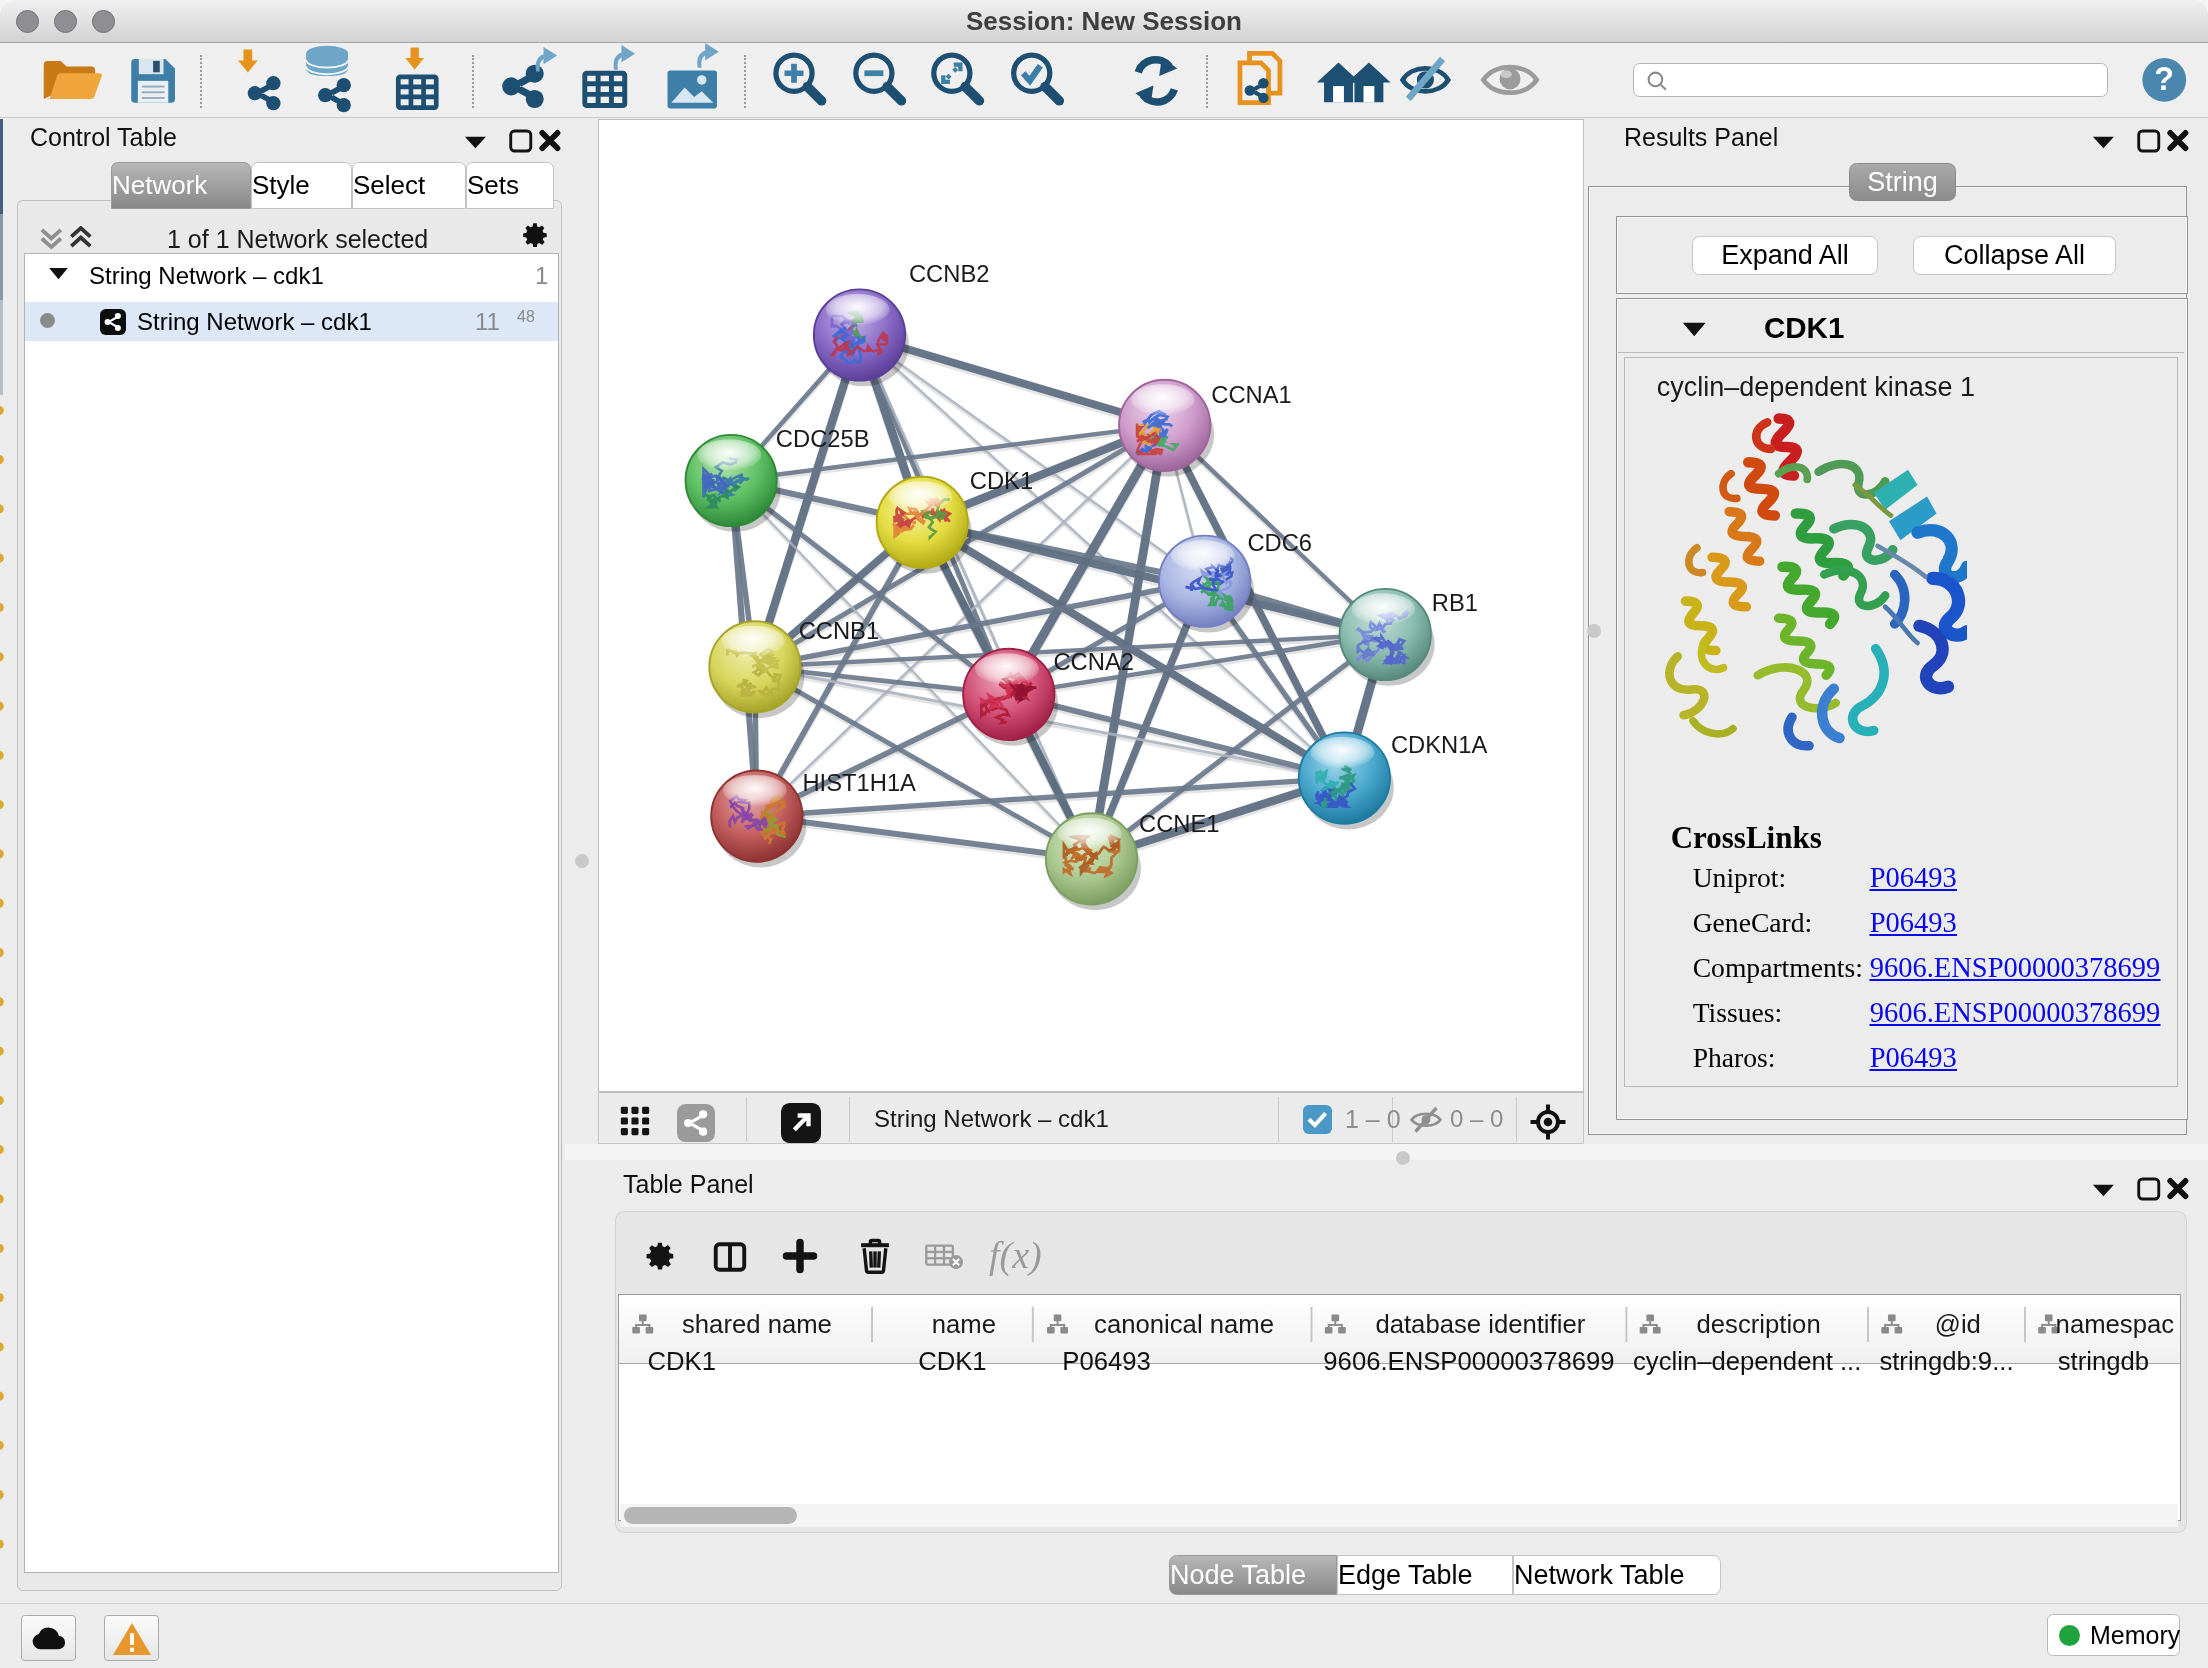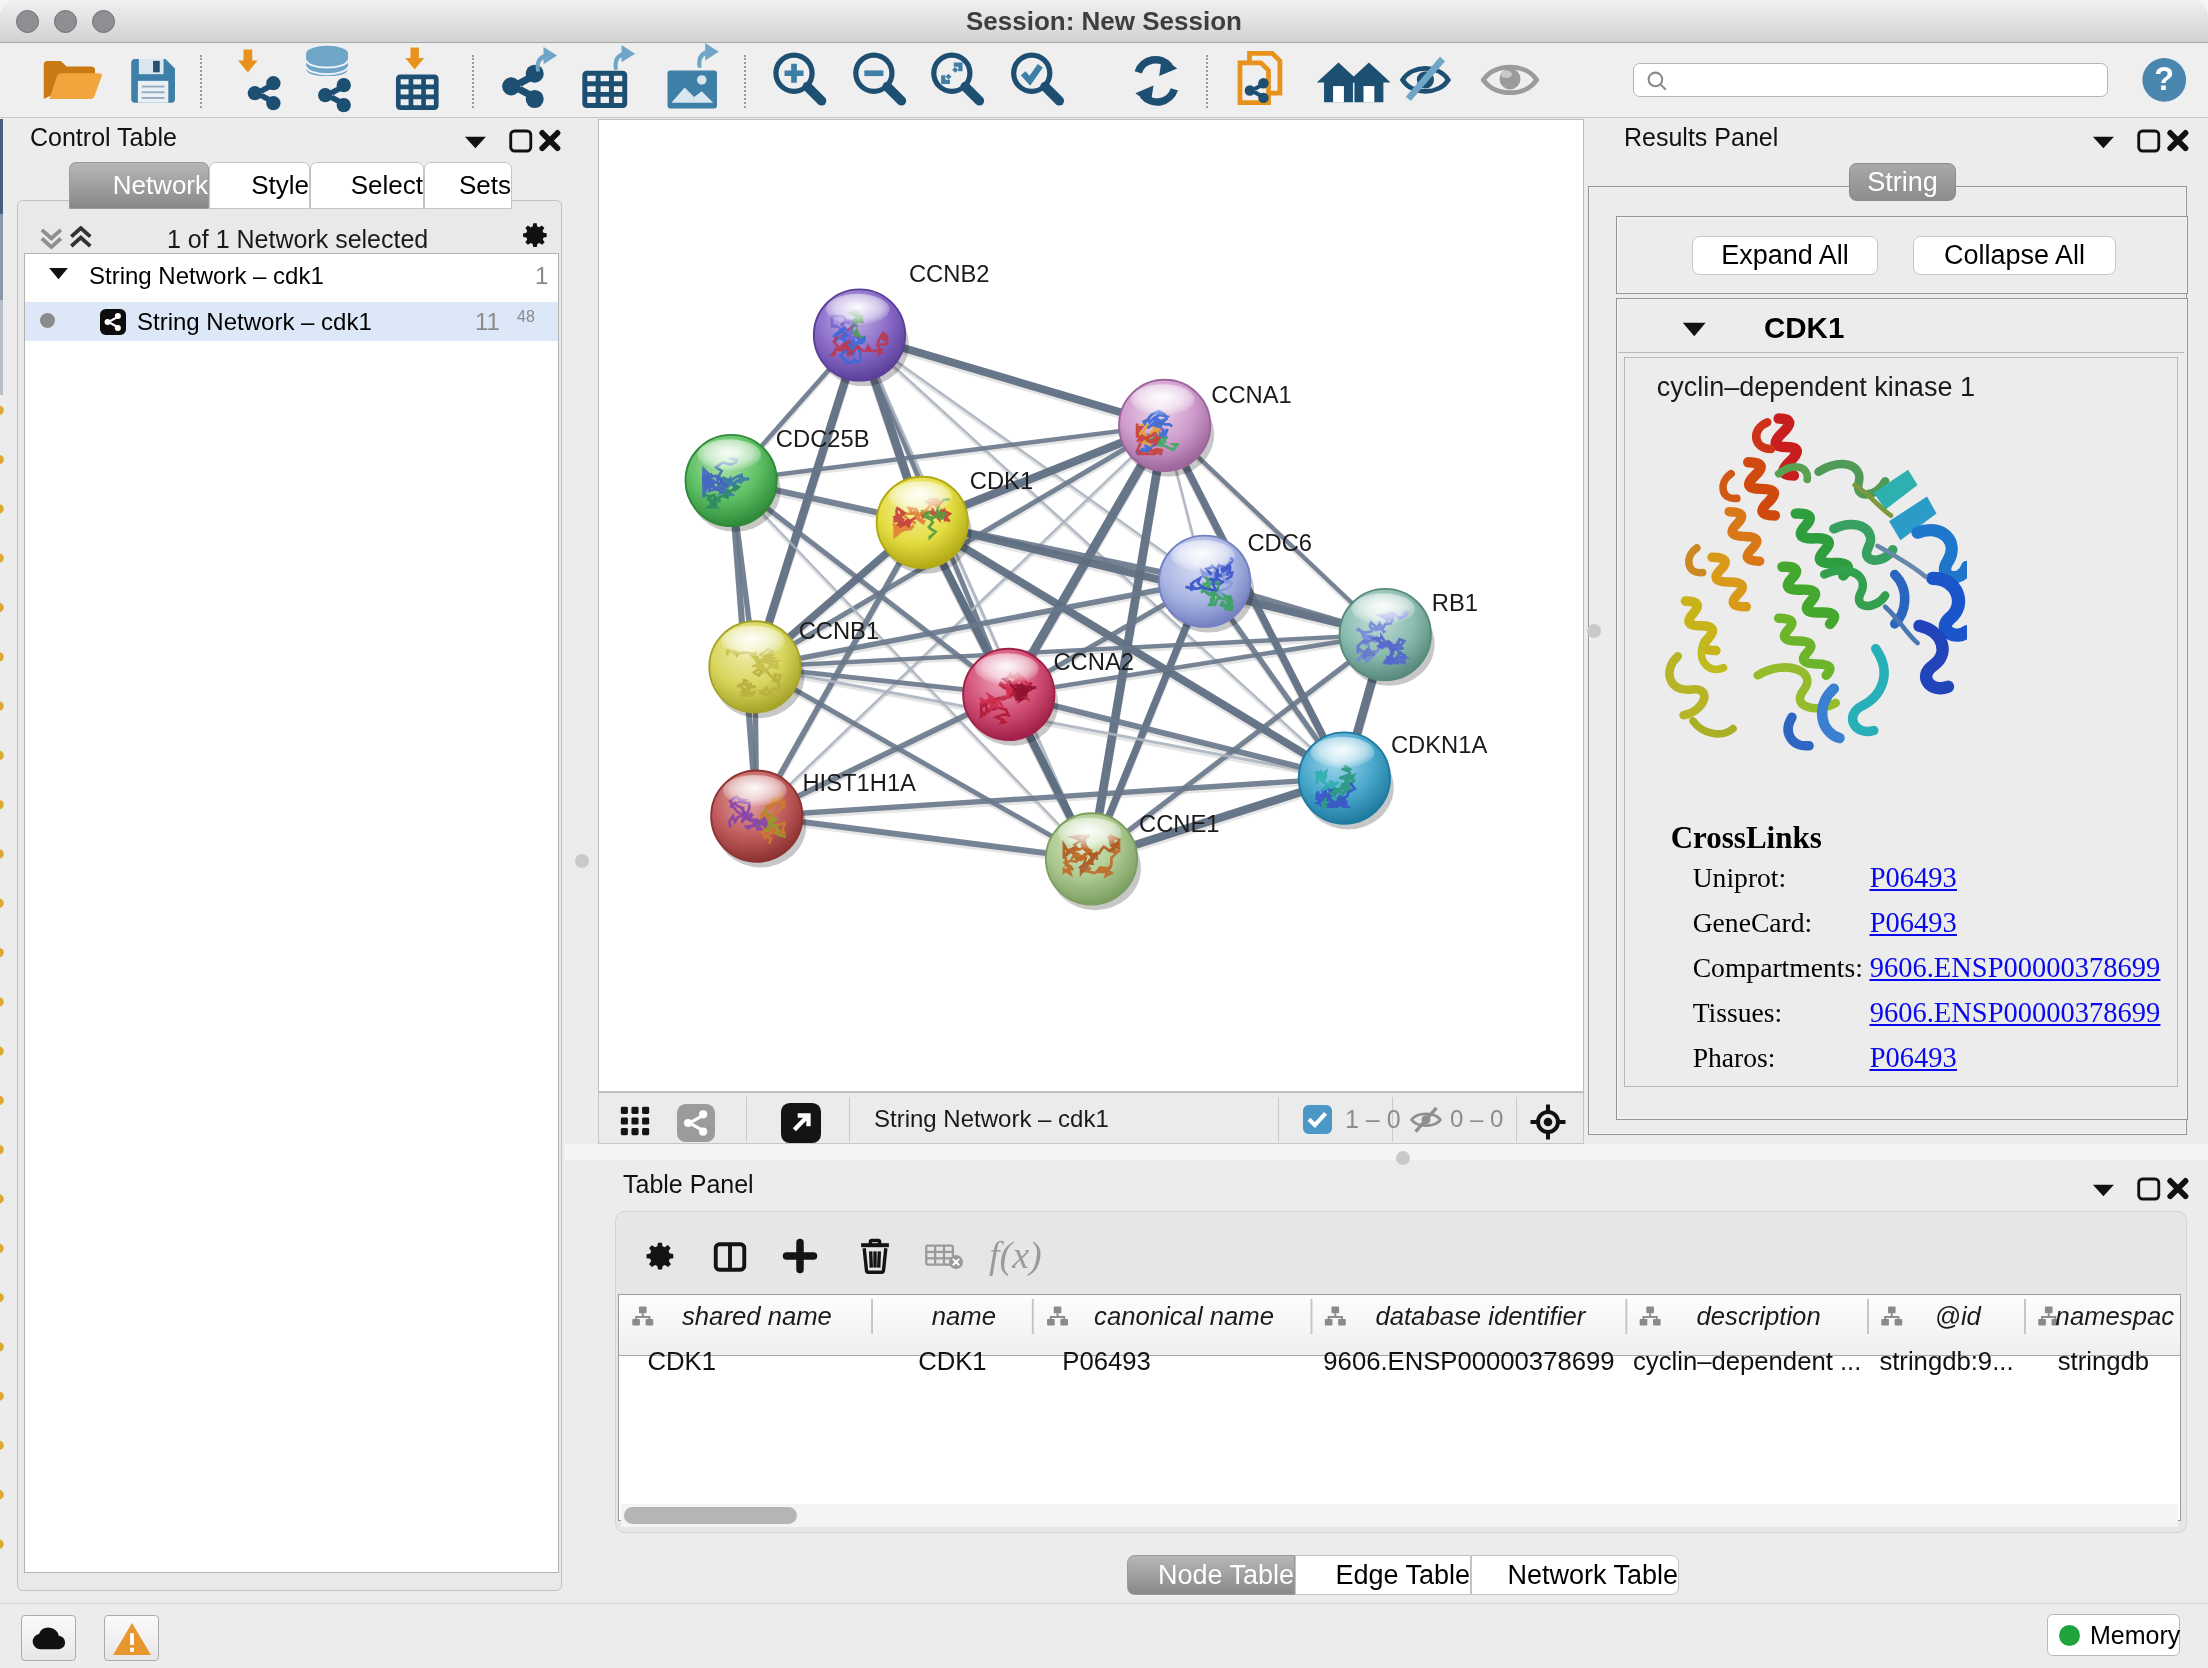--- a/index.html
+++ b/index.html
@@ -9,21 +9,21 @@
   #titlebar { left:0; top:0; width:2208px; height:43px; background:linear-gradient(#f0f0f0,#d2d2d2); border-bottom:1px solid #a8a8a8; }
   .tl { position:absolute; top:9.5px; width:23px; height:23px; border-radius:50%; background:#8e8e93; border:1px solid #707076; }
   #title { position:absolute; top:5.7px; left:0; width:2208px; text-align:center; font-size:26px; font-weight:bold; color:#3e3e3e; }
   
   #toolbar { left:0; top:44px; width:2208px; height:74px; background:#efefef; border-bottom:1.9px solid #c8c8c8; }
   .tsep { position:absolute; top:11.4px; height:53px; width:0; border-left:2.9px dotted #9a9a9a; }
   
   .ptitle { font-size:25px; color:#111; }
   .winbtns svg { display:block; }
   
-  .tab { position:absolute; font-size:26px; text-align:right; border:1px solid #c3c3c3; background:#fff; color:#000; border-radius:6.7px 6.7px 0 0; }
+  .tab { position:absolute; font-size:26px; text-align:left; border:1px solid #c3c3c3; background:#fff; color:#000; border-radius:6.7px 6.7px 0 0;margin-left:42px; }
   .tabsel { background:linear-gradient(#b7b7b7,#888); color:#fff; border-color:#9a9a9a; }
   
   #cp-box { left:17px; top:200px; width:545px; height:1391px; background:#e9e9e9; border:1px solid #c0c0c0; border-radius:5.7px; }
   #cp-list { left:24px; top:253px; width:535px; height:1320px; background:#fff; border:1px solid #b2b2b2; }
   
   #canvas { left:598px; top:119px; width:986px; height:973px; background:#fff; border:1px solid #bdbdbd; }
   #canvas-footer { left:598px; top:1092px; width:986px; height:52px; background:#ebebeb; border:1px solid #c6c6c6; border-top:1px solid #bdbdbd; }
   .cfsep { position:absolute; top:3.8px; height:45px; width:1px; background:#c9c9c9; }
   .etched { border:1.9px solid #f5f5f5; outline:1.9px solid #949494; }
   
@@ -726,21 +726,21 @@
           <line x1="1" y1="11" x2="22" y2="11"></line>
           <line x1="8" y1="1" x2="8" y2="16"></line>
           <line x1="15" y1="1" x2="15" y2="16"></line>
         </g>
         <circle cx="24.5" cy="14" r="5.5" fill="#9a9a9a"></circle>
         <path d="M22 11.5 L27 16.5 M27 11.5 L22 16.5" stroke="#fff" stroke-width="1.6"></path>
       </svg></div>
   <div class="abs" style="left:373px; top:21px; font-family:'Liberation Serif',serif; font-style:italic; font-size:38px; color:#9a9a9a;">f(x)</div>
 </div>
 <div id="tp-table" class="abs">
-  <div class="abs" style="left:0; top:0; width:1561px; height:61px; background:linear-gradient(#fdfdfd,#efefef); border-bottom:1px solid #a8a8a8;font-style:italic;"><svg width="1561" height="43" viewBox="0 0 1641 45">
+  <div class="abs" style="left:0; top:8px; width:1561px; height:61px; background:linear-gradient(#fdfdfd,#efefef); border-bottom:1px solid #a8a8a8;"><svg width="1561" height="43" viewBox="0 0 1641 45">
         <g transform="translate(14,12)" fill="#8a8a8a">
           <rect x="7" y="0" width="8" height="7" rx="1"></rect>
           <rect x="0" y="13" width="8" height="7" rx="1"></rect>
           <rect x="14" y="13" width="8" height="7" rx="1"></rect>
           <rect x="10" y="7" width="2" height="4"></rect>
           <rect x="4" y="10" width="14" height="2"></rect>
           <rect x="3" y="10" width="2" height="4"></rect>
           <rect x="17" y="10" width="2" height="4"></rect>
         </g>
         <text x="145.0" y="31" text-anchor="middle" font-family="Liberation Sans" font-size="27" fill="#1a1a1a">shared name</text>

